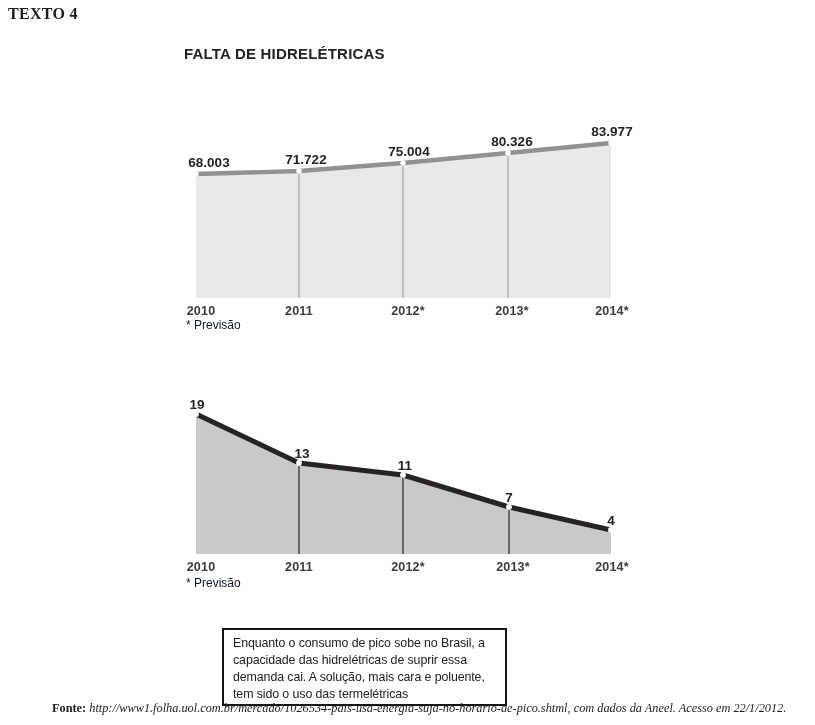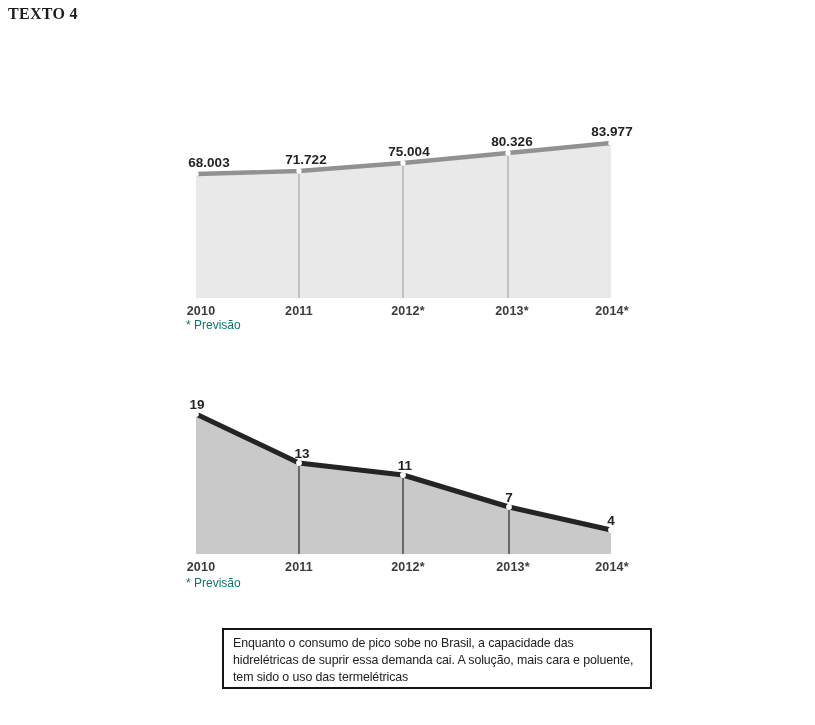--- a/index.html
+++ b/index.html
@@ -33,26 +33,26 @@
   .svg-1{left:180px;top:388px;width:460px;height:190px;}
   .val-label{
     font-family:"Liberation Sans",sans-serif;
     font-size:13.5px;font-weight:700;
   }
   .year-label{
     font-family:"Liberation Sans",sans-serif;
     font-size:12.5px;font-weight:700;letter-spacing:.2px;
   }
   .footnote{
-    font-size:12px;color:#0f766e;
+    font-size:12px;color:#0f172a;
   }
   .footnote-0{left:186px;top:318px;}
   .footnote-1{left:186px;top:576px;}
   .caption-box{
-    left:222px;top:628px;width:430px;min-height:55px;
+    left:222px;top:628px;width:285px;min-height:55px;
     box-sizing:border-box;
     border:2px solid #151515;
     padding:5px 9px 1px 9px;
     font-size:12.4px;line-height:17px;
     letter-spacing:-.1px;
     color:#232021;background:#ffffff;
   }
   .source-line{
     left:52px;top:701px;
     font-family:"Liberation Serif",serif;
@@ -62,20 +62,21 @@
   .source-line .src-label{font-weight:700;font-style:normal;}
   .source-line .src-text{font-style:italic;}
 </style>
 </head>
 <body>
 
 <div class="page">
 
   <div class="abs texto-label">TEXTO 4</div>
 
+  <div class="abs info-title">FALTA DE HIDRELÉTRICAS</div>
 
   <svg class="chart-svg svg-0" viewBox="180 108 460 212" xmlns="http://www.w3.org/2000/svg">
       <polygon points="196,174 299,171 403,163 508,153 611,143 611,298 196,298" fill="#e9e9ea"></polygon>
       <line x1="299" y1="171" x2="299" y2="298" stroke="#97999c" stroke-width="1"></line>
       <line x1="403" y1="163" x2="403" y2="298" stroke="#97999c" stroke-width="1"></line>
       <line x1="508" y1="153" x2="508" y2="298" stroke="#97999c" stroke-width="1"></line>
       <polyline points="196,174 299,171 403,163 508,153 611,143" fill="none" stroke="#8f9194" stroke-width="4.3" stroke-linecap="round" stroke-linejoin="round"></polyline>
       <circle cx="196" cy="174" r="2.7" fill="#ffffff"></circle>
       <text x="209" y="167" text-anchor="middle" fill="#262223" class="val-label">68.003</text>
       <text x="201" y="315" text-anchor="middle" fill="#3e3a39" class="year-label">2010</text>
@@ -113,14 +114,18 @@
       <text x="509" y="502" text-anchor="middle" fill="#262223" class="val-label">7</text>
       <text x="513" y="571" text-anchor="middle" fill="#3e3a39" class="year-label">2013*</text>
       <circle cx="611" cy="530" r="2.9" fill="#ffffff"></circle>
       <text x="611" y="525" text-anchor="middle" fill="#262223" class="val-label">4</text>
       <text x="612" y="571" text-anchor="middle" fill="#3e3a39" class="year-label">2014*</text>
     </svg>
   <div class="abs footnote footnote-1">* Previsão</div>
 
   <div class="abs caption-box">Enquanto o consumo de pico sobe no Brasil, a capacidade das hidrelétricas de suprir essa demanda cai. A solução, mais cara e poluente, tem sido o uso das termelétricas</div>
 
+  <div class="abs source-line">
+    <span class="src-label">Fonte:</span>
+    <span class="src-text">http://www1.folha.uol.com.br/mercado/1026534-pais-usa-energia-suja-no-horario-de-pico.shtml, com dados da Aneel. Acesso em 22/1/2012.</span>
+  </div>
 
 </div>
 
 </body></html>

